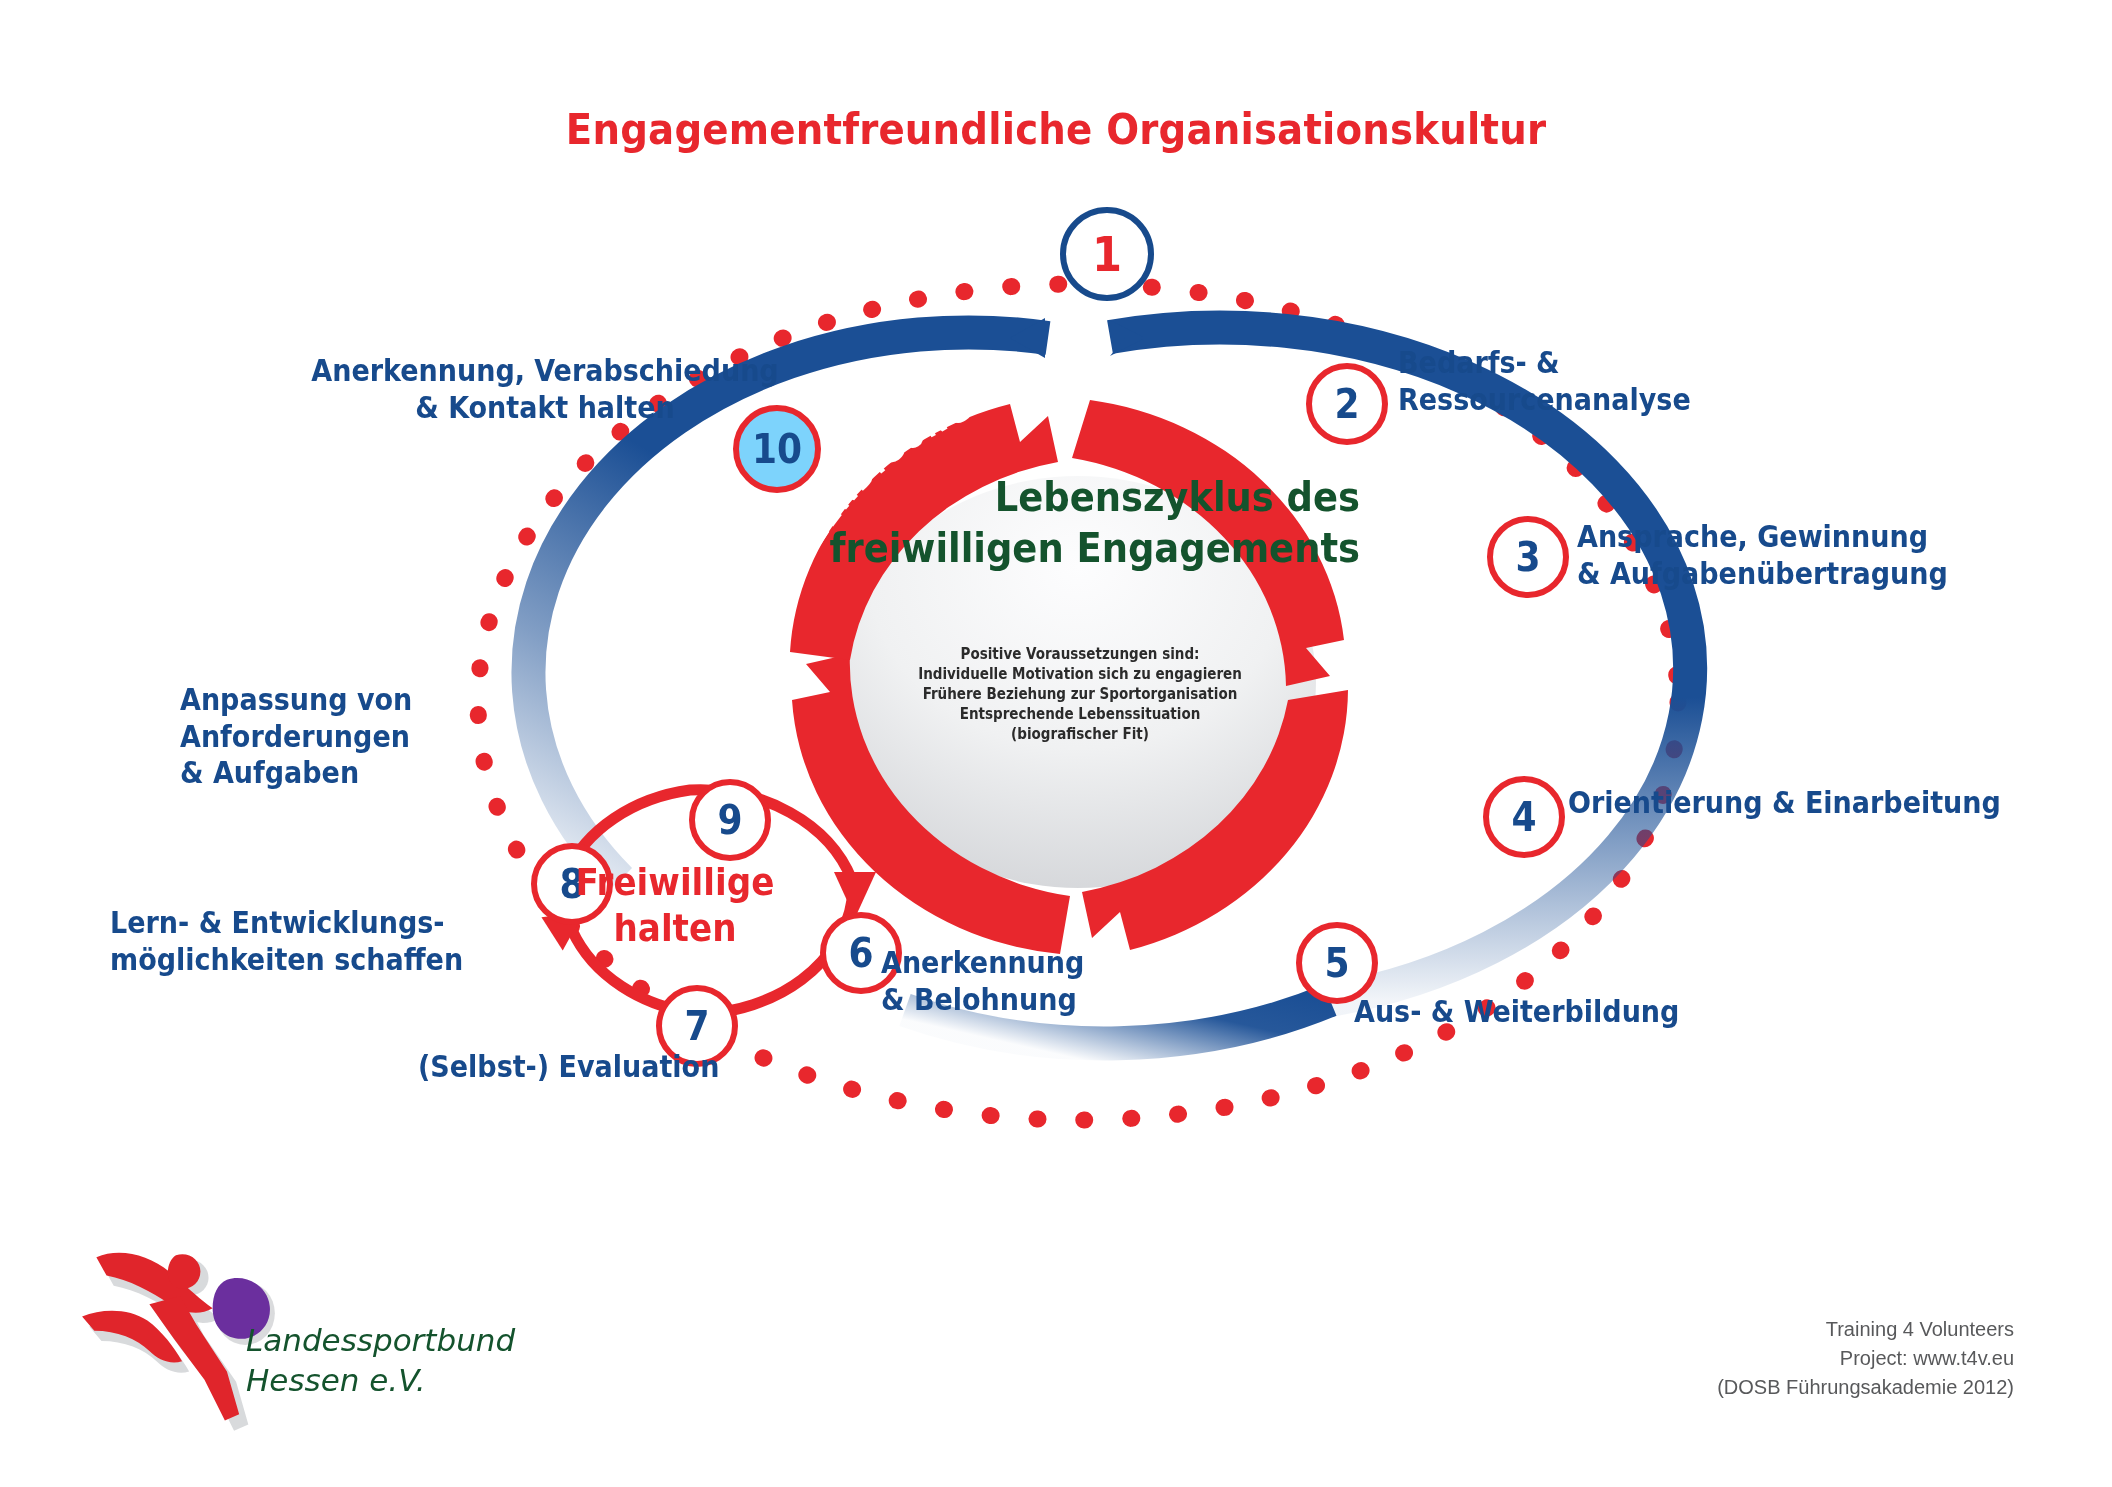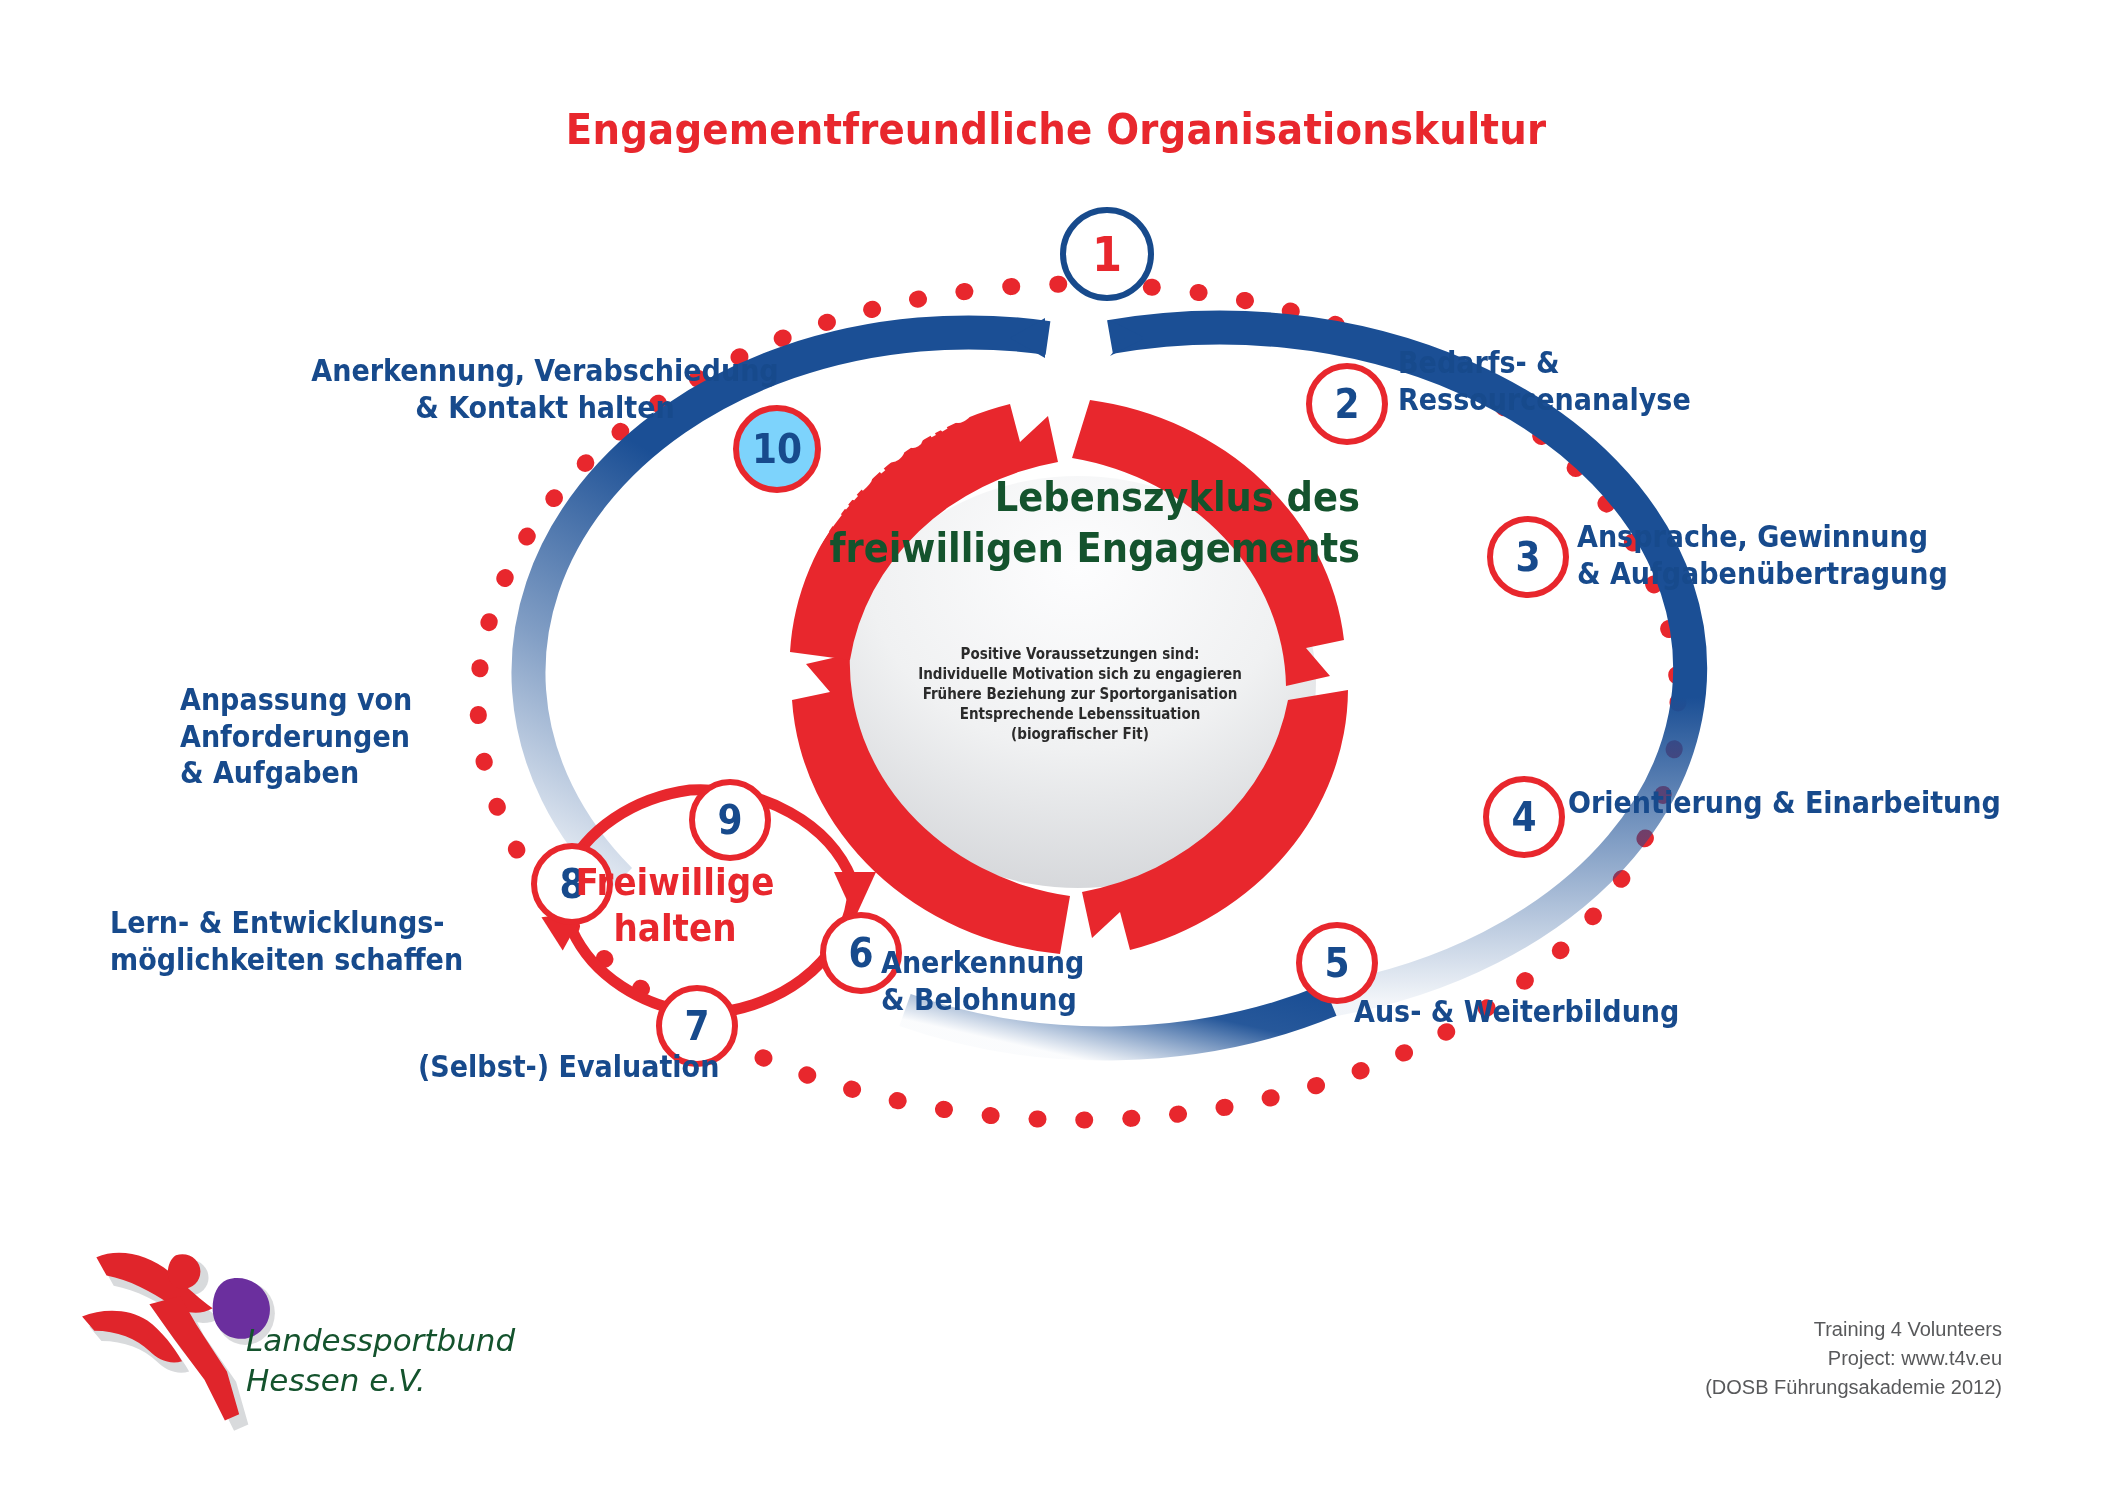--- a/index.html
+++ b/index.html
@@ -1,21 +1,21 @@
 <!DOCTYPE html>
 <html><head>
 <meta charset="utf-8">
 <style>
   html,body{margin:0;padding:0;background:#ffffff;}
   body{
     width:2112px;height:1487px;position:relative;overflow:hidden;
     font-family:"DejaVu Sans","Liberation Sans",sans-serif;
     -webkit-font-smoothing:antialiased;
   }
-  .stage{position:absolute;left:0;top:0;width:2050px;height:1487px;}
+  .stage{position:absolute;left:0;top:0;width:2050px;height:1487px;padding-left:12px;}
   svg.layer{position:absolute;left:0;top:0;width:2112px;height:1487px;overflow:visible;}
 
   .title{
     position:absolute;left:0;top:104px;width:2112px;text-align:center;
     font-size:43px;font-weight:700;color:#e8272d;letter-spacing:.2px;
     font-family:"DejaVu Sans Condensed","DejaVu Sans","Liberation Sans",sans-serif;
   }
 
   .lbl{
     position:absolute;color:#174a8c;font-weight:700;line-height:1.22;

